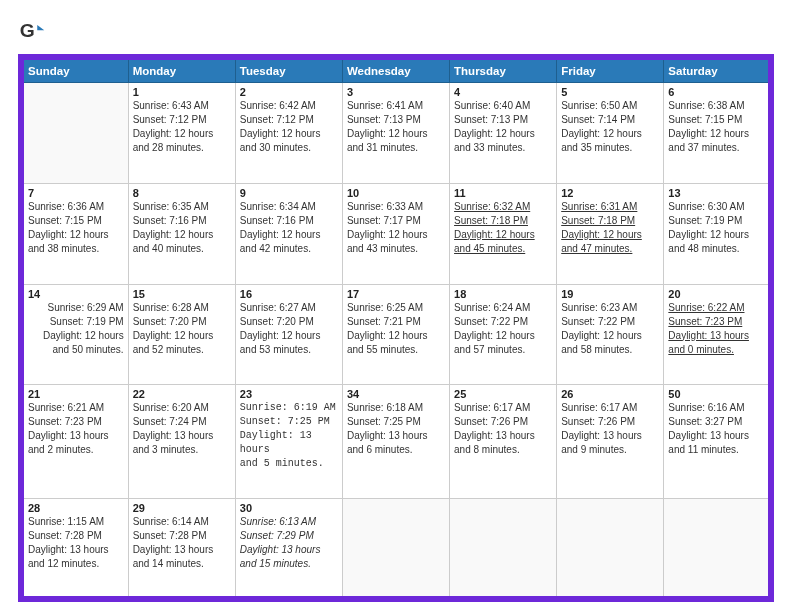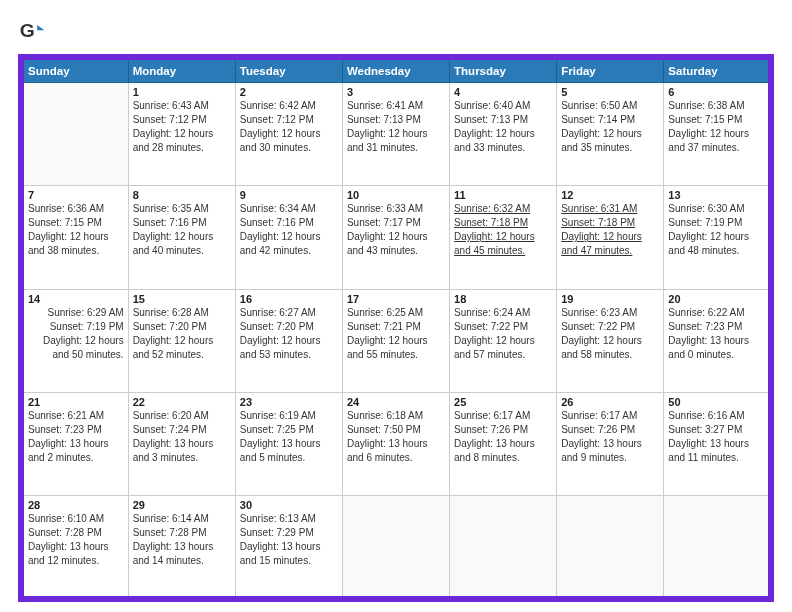--- a/index.html
+++ b/index.html
@@ -267,21 +267,21 @@
           </td>
           <td>
             <span class="day-num">19</span>
             <div class="day-info" style="white-space: pre-line;">Sunrise: 6:23 AM
 Sunset: 7:22 PM
 Daylight: 12 hours
 and 58 minutes.</div>
           </td>
           <td>
             <span class="day-num">20</span>
-            <div class="day-info" style="white-space: pre-line;">Sunrise: 6:22 AM
+            <div class="day-info" style="white-space: pre-line; text-decoration: underline;">Sunrise: 6:22 AM
 Sunset: 7:23 PM
 Daylight: 13 hours
 and 0 minutes.</div>
           </td>
         </tr>
         <tr class="week-row">
           <td>
             <span class="day-num">21</span>
             <div class="day-info" style="white-space: pre-line;">Sunrise: 6:21 AM
 Sunset: 7:23 PM
@@ -290,29 +290,29 @@
           </td>
           <td>
             <span class="day-num">22</span>
             <div class="day-info" style="white-space: pre-line;">Sunrise: 6:20 AM
 Sunset: 7:24 PM
 Daylight: 13 hours
 and 3 minutes.</div>
           </td>
           <td>
             <span class="day-num">23</span>
-            <div class="day-info" style="white-space: pre-line;">Sunrise: 6:19 AM
+            <div class="day-info" style="white-space: pre-line; font-family: Liberation Mono, monospace;">Sunrise: 6:19 AM
 Sunset: 7:25 PM
 Daylight: 13 hours
 and 5 minutes.</div>
           </td>
           <td>
-            <span class="day-num">24</span>
+            <span class="day-num">34</span>
             <div class="day-info" style="white-space: pre-line;">Sunrise: 6:18 AM
-Sunset: 7:50 PM
+Sunset: 7:25 PM
 Daylight: 13 hours
 and 6 minutes.</div>
           </td>
           <td>
             <span class="day-num">25</span>
             <div class="day-info" style="white-space: pre-line;">Sunrise: 6:17 AM
 Sunset: 7:26 PM
 Daylight: 13 hours
 and 8 minutes.</div>
           </td>
@@ -327,35 +327,35 @@
             <span class="day-num">50</span>
             <div class="day-info" style="white-space: pre-line;">Sunrise: 6:16 AM
 Sunset: 3:27 PM
 Daylight: 13 hours
 and 11 minutes.</div>
           </td>
         </tr>
         <tr class="week-row">
           <td>
             <span class="day-num">28</span>
-            <div class="day-info" style="white-space: pre-line;">Sunrise: 6:10 AM
+            <div class="day-info" style="white-space: pre-line;">Sunrise: 1:15 AM
 Sunset: 7:28 PM
 Daylight: 13 hours
 and 12 minutes.</div>
           </td>
           <td>
             <span class="day-num">29</span>
             <div class="day-info" style="white-space: pre-line;">Sunrise: 6:14 AM
 Sunset: 7:28 PM
 Daylight: 13 hours
 and 14 minutes.</div>
           </td>
           <td>
             <span class="day-num">30</span>
-            <div class="day-info" style="white-space: pre-line;">Sunrise: 6:13 AM
+            <div class="day-info" style="white-space: pre-line; font-style: italic;">Sunrise: 6:13 AM
 Sunset: 7:29 PM
 Daylight: 13 hours
 and 15 minutes.</div>
           </td>
           <td class="empty"></td>
           <td class="empty"></td>
           <td class="empty"></td>
           <td class="empty"></td>
         </tr>
       </tbody>

